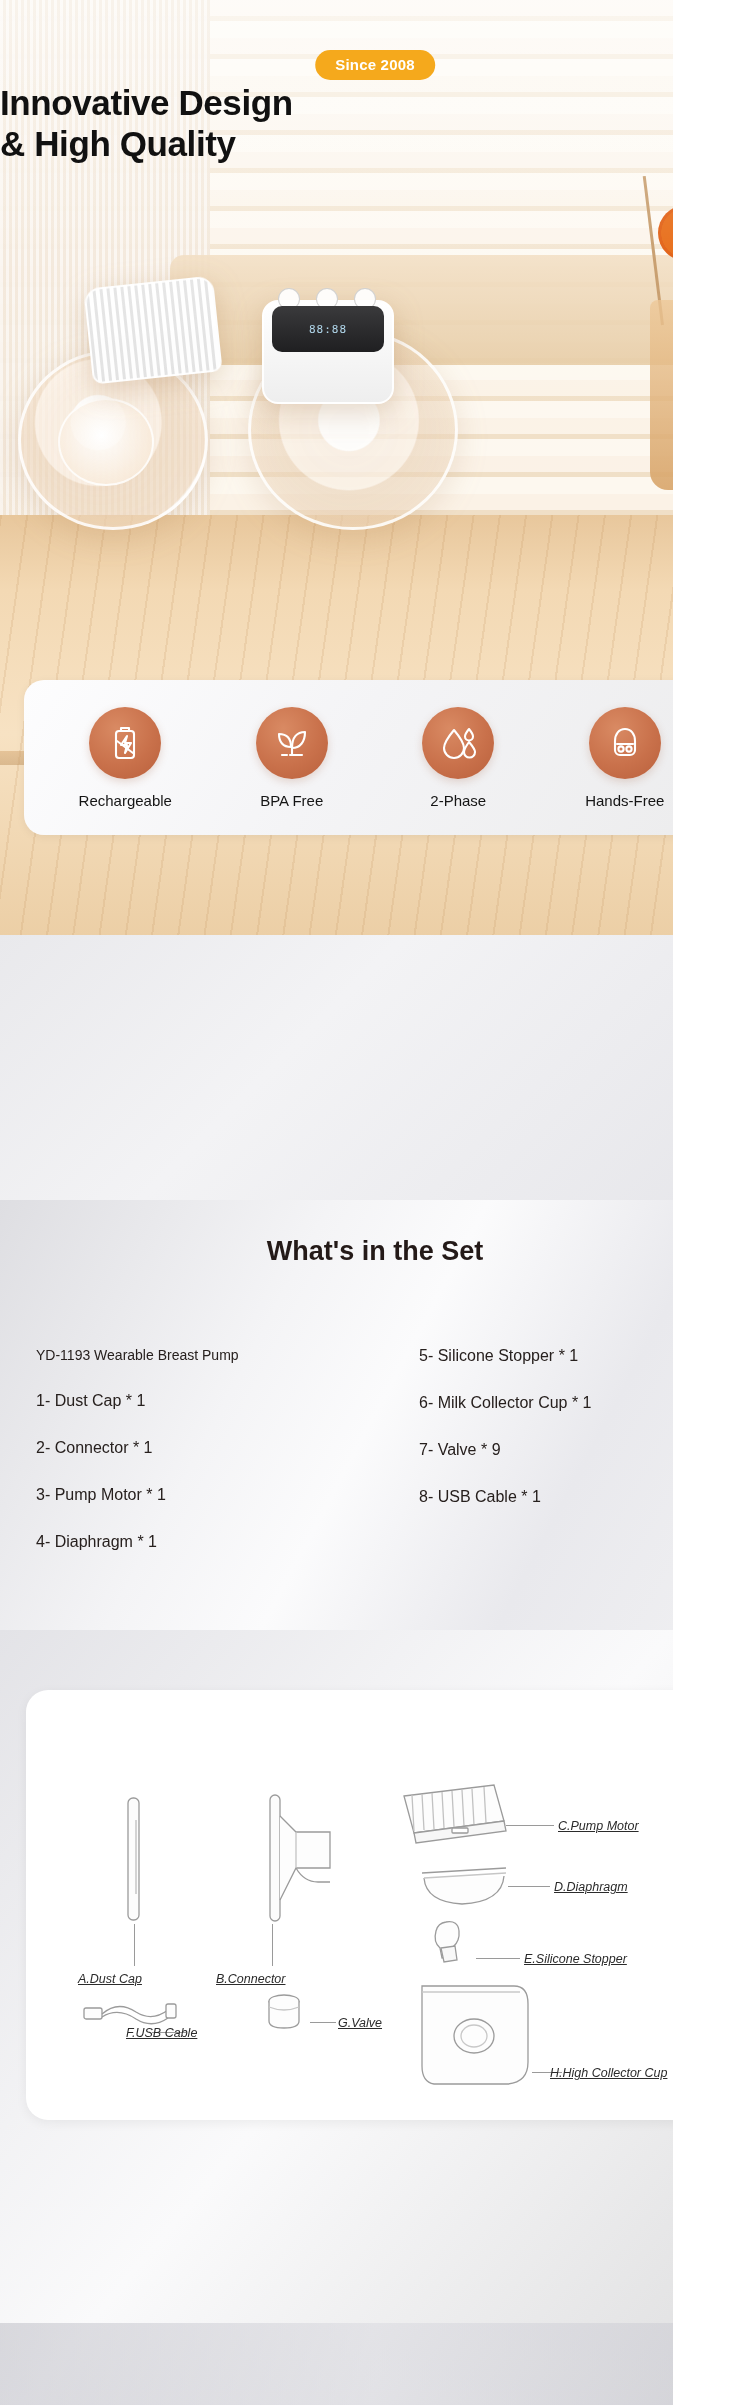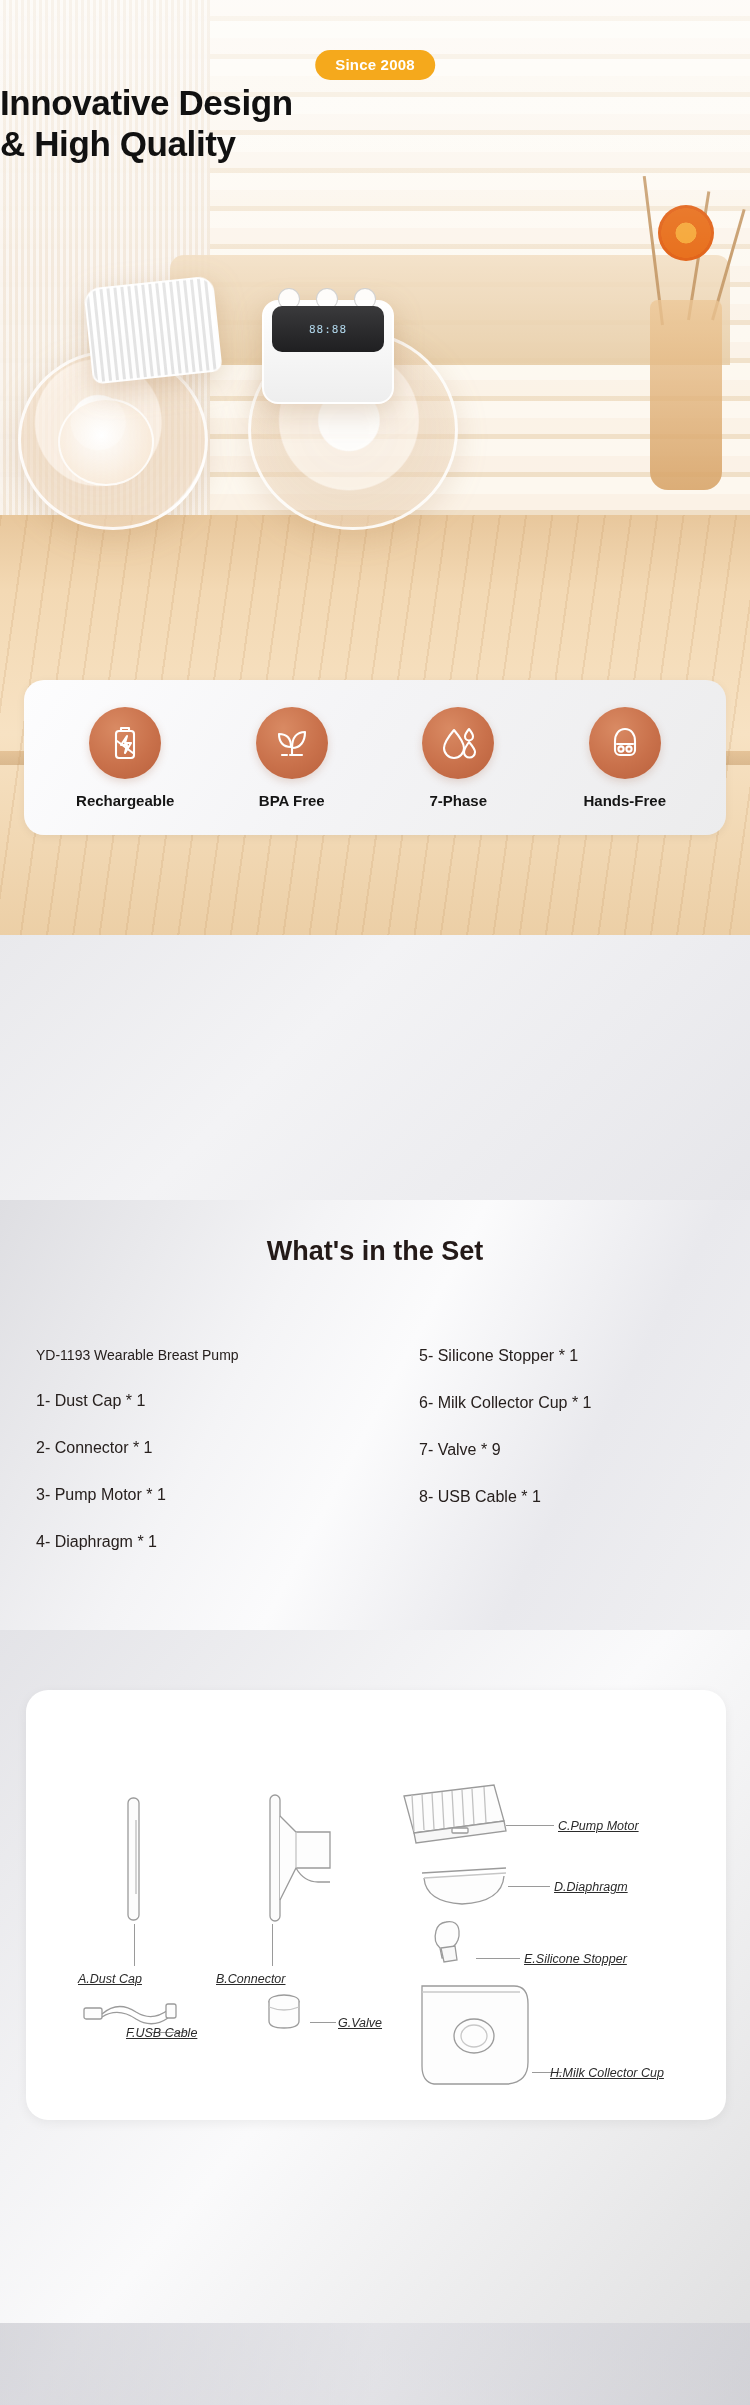--- a/index.html
+++ b/index.html
@@ -3,21 +3,21 @@
 <meta charset="utf-8">
 <style>
   * { box-sizing: border-box; margin: 0; padding: 0; }
   html, body {
     width: 750px;
     background: #ffffff;
     font-family: "Liberation Sans", sans-serif;
   }
   .page {
     position: relative;
-    width: 750px;
+    width: 673px;
     height: 2405px;
     overflow: hidden;
     background: #f2f2f4;
   }
 
   
   .hero {
     position: relative;
     width: 750px;
     height: 935px;
@@ -180,21 +180,21 @@
     width: 160px;
   }
   .feature-circle {
     width: 72px; height: 72px; border-radius: 50%;
     background: radial-gradient(circle at 38% 30%, #d98a63 0%, #c9714b 55%, #b9603c 100%);
     display: flex; align-items: center; justify-content: center;
     box-shadow: 0 3px 8px rgba(160,90,60,.22);
   }
   .feature-circle svg { display: block; }
   .feature-label {
-    font-size: 15px; font-weight: bold; color: #151515; white-space: nowrap; text-align: center;
+    font-size: 15px; font-weight: normal; color: #151515; white-space: nowrap; text-align: center;
   }
 
   
   .set-section {
     position: absolute; left: 0; top: 1200px; width: 750px; height: 430px;
     background: linear-gradient(118deg, #dedee2 0%, #f4f4f6 34%, #fbfbfc 50%, #e9e9ed 74%, #f0f0f2 100%);
   }
   .set-title {
     position: absolute; left: 0; right: 0; top: 36px;
     text-align: center;
@@ -322,21 +322,21 @@
     </div>
 
     <div class="feature">
       <div class="feature-circle">
         <svg width="38" height="38" viewBox="0 0 38 38" fill="none" stroke="#ffffff" stroke-width="2.1" stroke-linecap="round" stroke-linejoin="round">
           <path d="M15 6 C15 6 5 18 5 24 a10 10 0 0 0 20 0 C25 18 15 6 15 6 Z"></path>
           <path d="M30 5 C30 5 26 10 26 12.5 a4 4 0 0 0 8 0 C34 10 30 5 30 5 Z"></path>
           <path d="M30 18 C30 18 25 25 25 28 a5.5 5.5 0 0 0 11 0 C36 25 30 18 30 18 Z"></path>
         </svg>
       </div>
-      <div class="feature-label">7-Phase</div>
+      <div class="feature-label">2-Phase</div>
     </div>
 
     <div class="feature">
       <div class="feature-circle">
         <svg width="36" height="38" viewBox="0 0 36 38" fill="none" stroke="#ffffff" stroke-width="2.1" stroke-linecap="round" stroke-linejoin="round">
           <path d="M18 5 C12 5 8 10 8 17 v9 a5 5 0 0 0 5 5 h10 a5 5 0 0 0 5-5 v-9 C28 10 24 5 18 5 Z"></path>
           <path d="M10 20 h16"></path>
           <circle cx="14" cy="25" r="2.6"></circle>
           <circle cx="22" cy="25" r="2.6"></circle>
         </svg>
@@ -425,20 +425,20 @@
       <div class="leader" style="left:284px; top:332px; width:26px; height:1px;"></div>
       <div class="part-label" style="left:312px; top:326px;">G.Valve</div>
 
       <svg class="part" style="left:388px; top:288px;" width="120" height="112" viewBox="0 0 120 112" fill="none" stroke="#9b9b9b" stroke-width="1.3">
         <path d="M8 8 h92 q14 0 14 18 v58 q0 20 -20 22 H20 q-12 -2 -12 -18 z" fill="#fdfdfd"></path>
         <path d="M8 14 h98" stroke="#c8c8c8"></path>
         <ellipse cx="60" cy="58" rx="20" ry="17"></ellipse>
         <ellipse cx="60" cy="58" rx="13" ry="11" stroke="#c8c8c8"></ellipse>
       </svg>
       <div class="leader" style="left:506px; top:382px; width:30px; height:1px;"></div>
-      <div class="part-label" style="left:524px; top:376px;">H.Milk Collector Cup</div>
+      <div class="part-label" style="left:524px; top:376px;">H.High Collector Cup</div>
 
     </div>
   </section>
 
   <div class="wm-band"></div>
 
 </div>
 
 </body></html>

